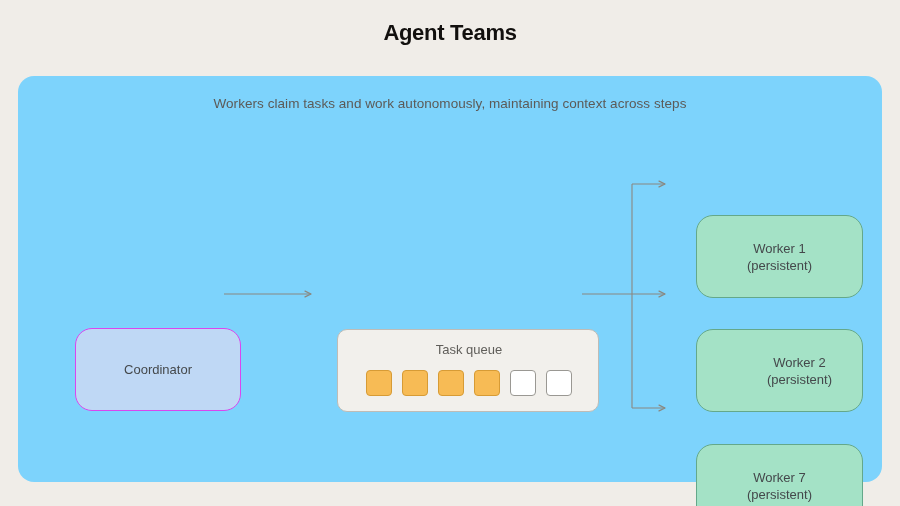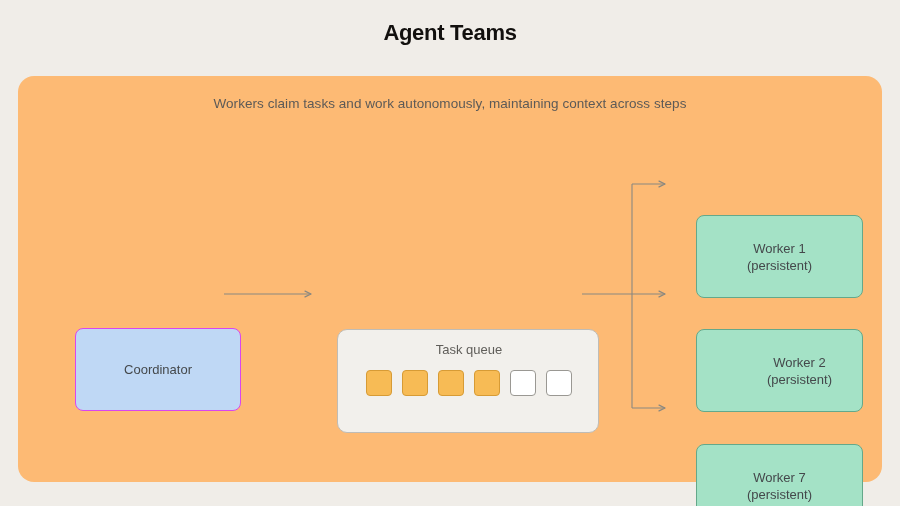--- a/index.html
+++ b/index.html
@@ -26,39 +26,39 @@
     letter-spacing: -0.3px;
     color: #12100E;
   }
 
   #diagram-card {
     position: absolute;
     left: 18px;
     top: 76px;
     width: 864px;
     height: 406px;
-    background: #fdba74;
+    background: #7dd3fc;
     border-radius: 16px;
   }
 
   #diagram-subtitle {
     position: absolute;
     left: 0;
     top: 20px;
     width: 864px;
     text-align: center;
     font-size: 13.5px;
     color: #5C5A57;
     letter-spacing: 0.05px;
   }
 
   .node {
     position: absolute;
     box-sizing: border-box;
-    border-radius: 8px;
+    border-radius: 17px;
     display: flex;
     flex-direction: column;
     align-items: center;
     justify-content: center;
     font-size: 13px;
     line-height: 17px;
     color: #44484B;
   }
 
   #coordinator-node {
@@ -80,21 +80,21 @@
   #worker-1-node { top: 139px; }
   #worker-2-node { top: 253px; padding-left: 40px; }
   #worker-3-node { top: 368px; }
 
   #task-queue-node {
     position: absolute;
     box-sizing: border-box;
     left: 319px;
     top: 253px;
     width: 262px;
-    height: 104px;
+    height: 83px;
     background: #F2F0EC;
     border: 1px solid #BFBCB6;
     border-radius: 10px;
   }
   #task-queue-label {
     position: absolute;
     left: 0;
     top: 12px;
     width: 262px;
     text-align: center;

